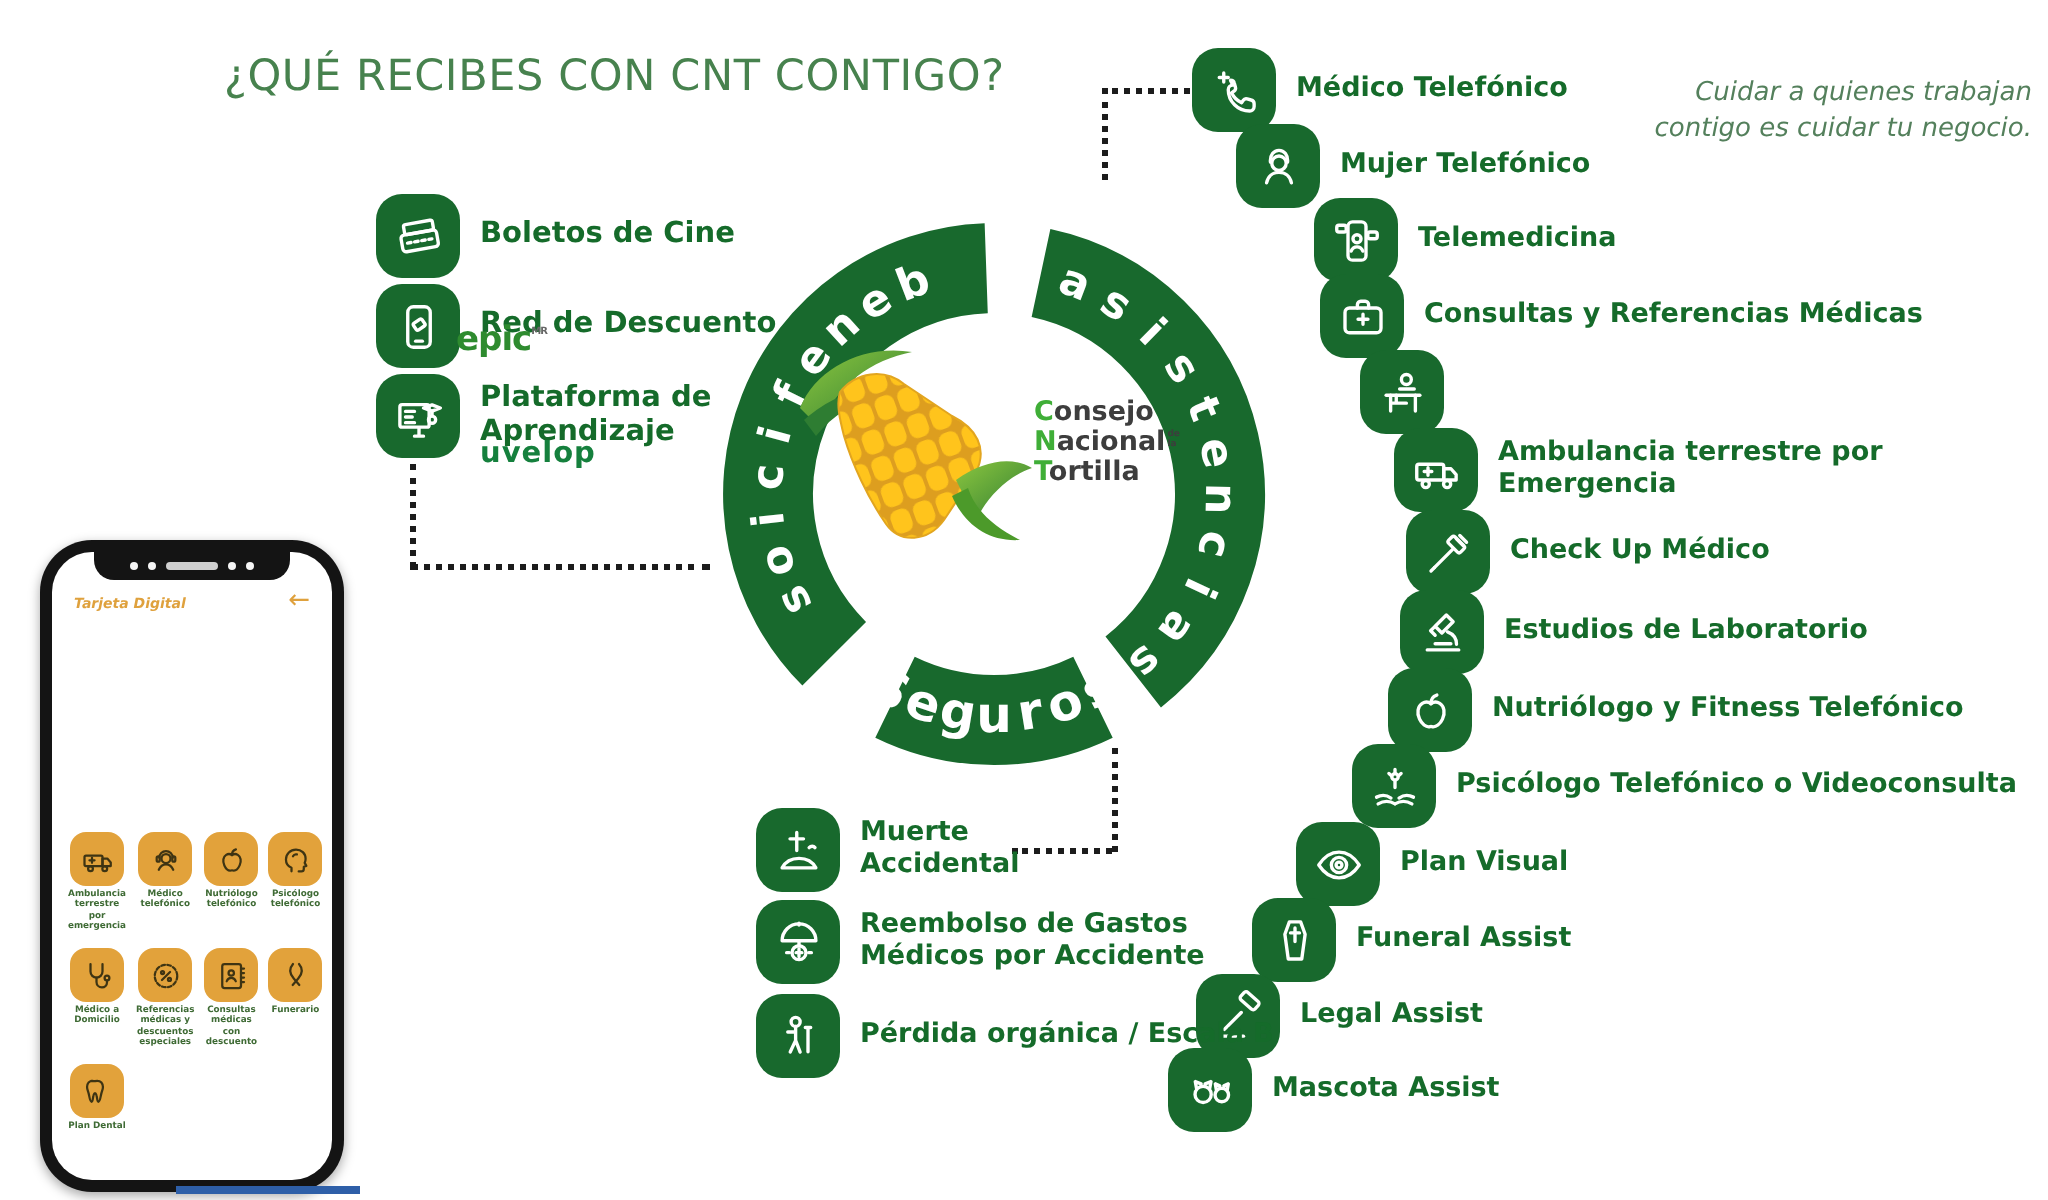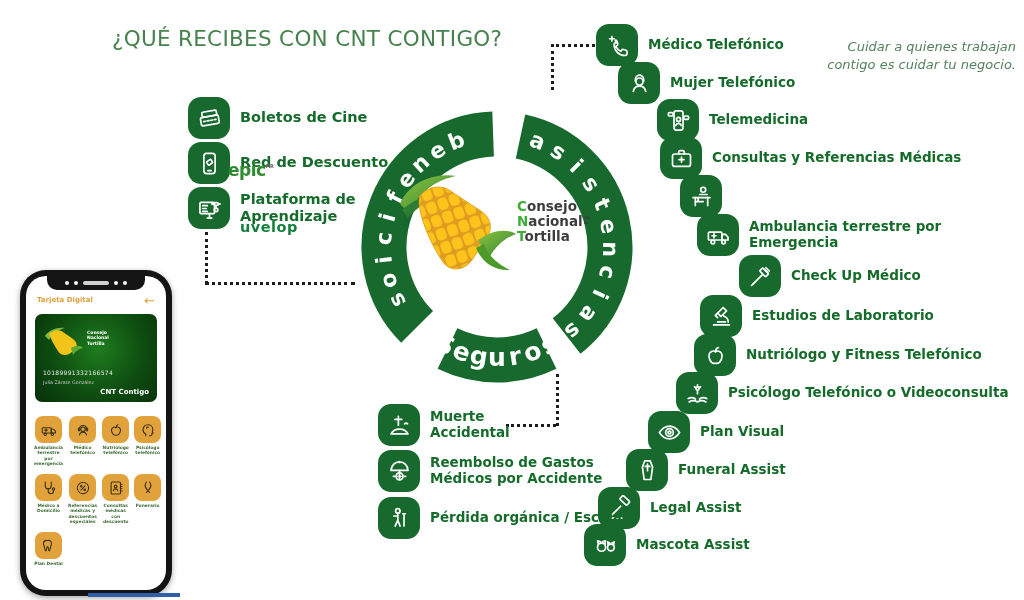--- a/index.html
+++ b/index.html
@@ -42,21 +42,21 @@
   
   .phone{position:absolute;left:20px;top:270px;width:152px;height:326px;background:#141414;
          border-radius:26px;padding:6px;box-sizing:border-box;box-shadow:0 2px 6px rgba(0,0,0,.35);}
   .screen{position:relative;width:100%;height:100%;background:#fff;border-radius:20px;overflow:hidden;}
   .notch{position:absolute;top:-1px;left:50%;transform:translateX(-50%);width:98px;height:15px;
          background:#141414;border-radius:0 0 10px 10px;display:flex;align-items:center;
          justify-content:center;gap:5px;}
   .n-dot{width:4px;height:4px;border-radius:50%;background:#f5f5f5;}
   .n-slot{width:26px;height:4px;border-radius:2px;background:#cfcfcf;}
   .p-head{position:absolute;top:20px;left:11px;right:11px;display:flex;
-          justify-content:space-between;align-items:flex-start;}
+          justify-content:space-between;align-items:flex-end;font-style:italic;}
   .p-title{font-size:7px;font-weight:700;color:#DFA13D;}
   .p-back{font-size:13px;color:#DFA13D;line-height:10px;}
   .card{position:absolute;left:9px;right:9px;top:38px;height:88px;border-radius:7px;
         background:radial-gradient(circle at 52% 40%, #1E7D1E 0%, #0E4D10 55%, #06300A 100%);}
   .card-logo{position:absolute;left:8px;top:12px;}
   .card-logo-text{position:absolute;left:52px;top:16px;font-size:4.5px;font-weight:700;
                   color:#fff;line-height:1.2;white-space:pre-line;}
   .card-num{position:absolute;left:8px;bottom:26px;font-size:6px;color:#e8e8e8;letter-spacing:.3px;}
   .card-name{position:absolute;left:8px;bottom:17px;font-size:4.8px;color:#c4c4c4;}
   .card-brand{position:absolute;right:8px;bottom:6px;font-size:7px;font-weight:700;color:#fff;}
@@ -244,21 +244,21 @@
         <svg viewBox="0 0 24 24" fill="none" stroke="currentColor" stroke-width="1.5" stroke-linecap="round" stroke-linejoin="round">
           <rect x="3" y="9" width="12" height="7" rx="1"></rect>
           <path d="M15 11h3.2l2.3 2.6V16H15z"></path>
           <circle cx="7" cy="17.8" r="1.6"></circle>
           <circle cx="16.5" cy="17.8" r="1.6"></circle>
           <path d="M8 10.5v3.4M6.3 12.2h3.4"></path>
         </svg>
       </span>
     <span class="lbl">Ambulancia terrestre por Emergencia</span>
     </div>
-  <div class="item" style="left:739px;top:255px">
+  <div class="item" style="left:703px;top:255px">
     <span class="tile">
         <svg viewBox="0 0 24 24" fill="none" stroke="currentColor" stroke-width="1.5" stroke-linecap="round" stroke-linejoin="round">
           <path d="M5.5 18.5l8-8"></path>
           <rect x="11.5" y="6.2" width="7.5" height="4" rx="1" transform="rotate(45 15.2 8.2)"></rect>
           <path d="M4 20l1.5-1.5M16.8 4.2l3 3M15.3 5.7l3 3"></path>
         </svg>
       </span>
     <span class="lbl">Check Up Médico</span>
     </div>
   <div class="item" style="left:700px;top:295px">
@@ -365,33 +365,20 @@
         </svg>
       </span>
     <span class="lbl">Pérdida orgánica / Escala B</span>
     </div>
 
   <div class="phone">
     <div class="screen">
       <div class="p-head">
         <span class="p-title">Tarjeta Digital</span>
         <span class="p-back">←</span>
-      </div>
-      <div class="card">
-        <svg class="card-logo" width="42" height="32" viewBox="0 0 42 32">
-          <path d="M2 10 C6 4 14 1 22 2 C15 4 9 8 6 14 Z" fill="#7CB93E"></path>
-          <path d="M6 8 C10 4 16 3 20 6 L30 13 C34 16 35 20 32 24 L26 28 C22 30 17 29 15 25 C11 19 8 13 6 8 Z" fill="#F2C318"></path>
-          <path d="M28 22 C33 19 38 19 40 22 C35 23 32 26 30 29 Z" fill="#5FA832"></path>
-        </svg>
-        <span class="card-logo-text">Consejo
-Nacional
-Tortilla</span>
-        <span class="card-num">10189991332166574</span>
-        <span class="card-name">Julia Zárate González</span>
-        <span class="card-brand">CNT Contigo</span>
       </div>
       <div class="apps">
         <div class="app">
           <span class="app-tile">
               <svg viewBox="0 0 24 24" fill="none" stroke="currentColor" stroke-width="1.5" stroke-linecap="round" stroke-linejoin="round">
                 <rect x="3" y="9" width="12" height="7" rx="1"></rect>
                 <path d="M15 11h3.2l2.3 2.6V16H15z"></path>
                 <circle cx="7" cy="17.8" r="1.6"></circle>
                 <circle cx="16.5" cy="17.8" r="1.6"></circle>
                 <path d="M8 10.5v3.4M6.3 12.2h3.4"></path>

